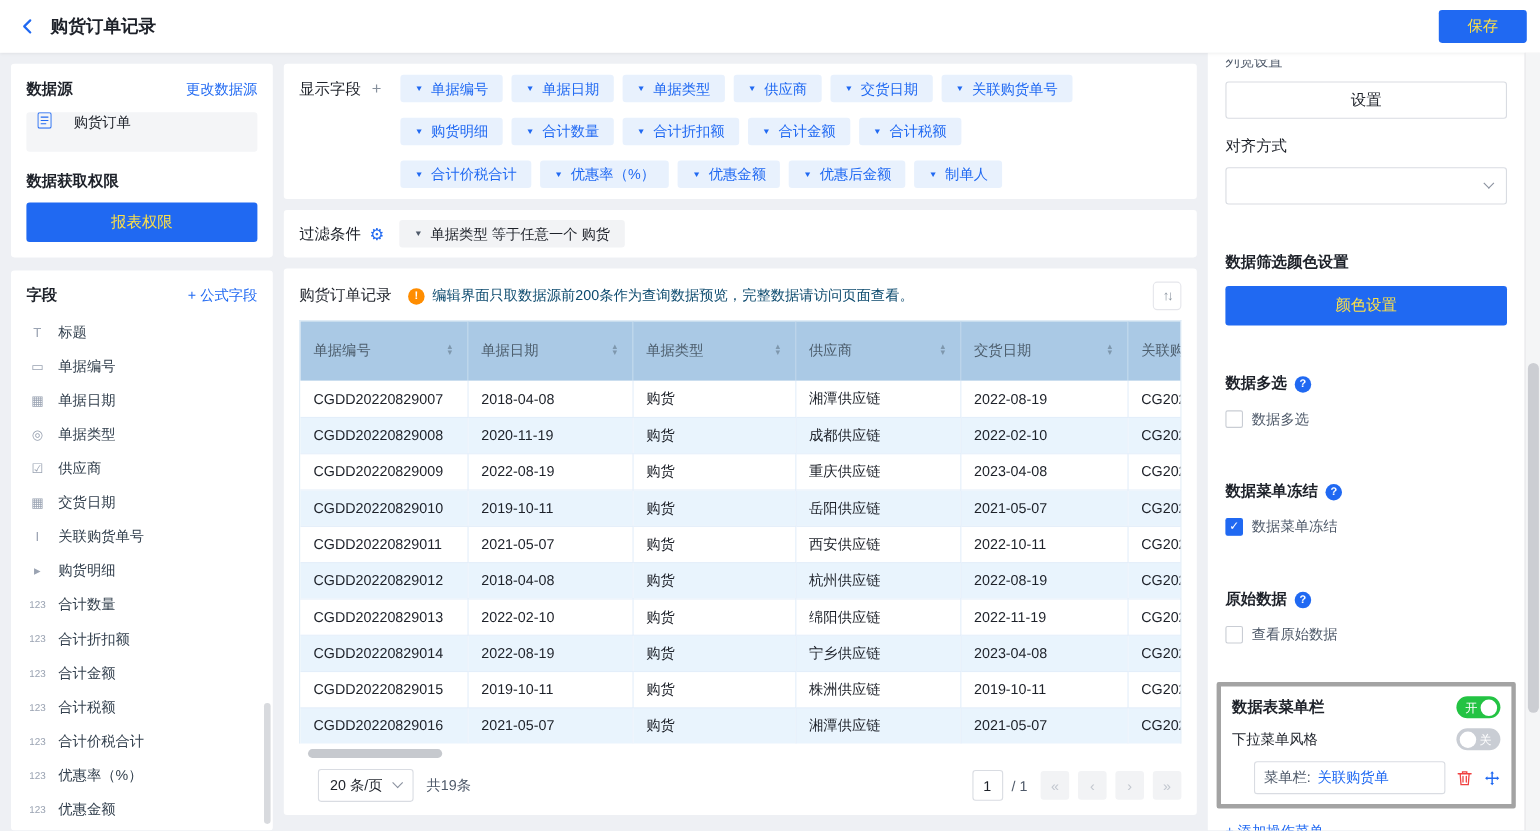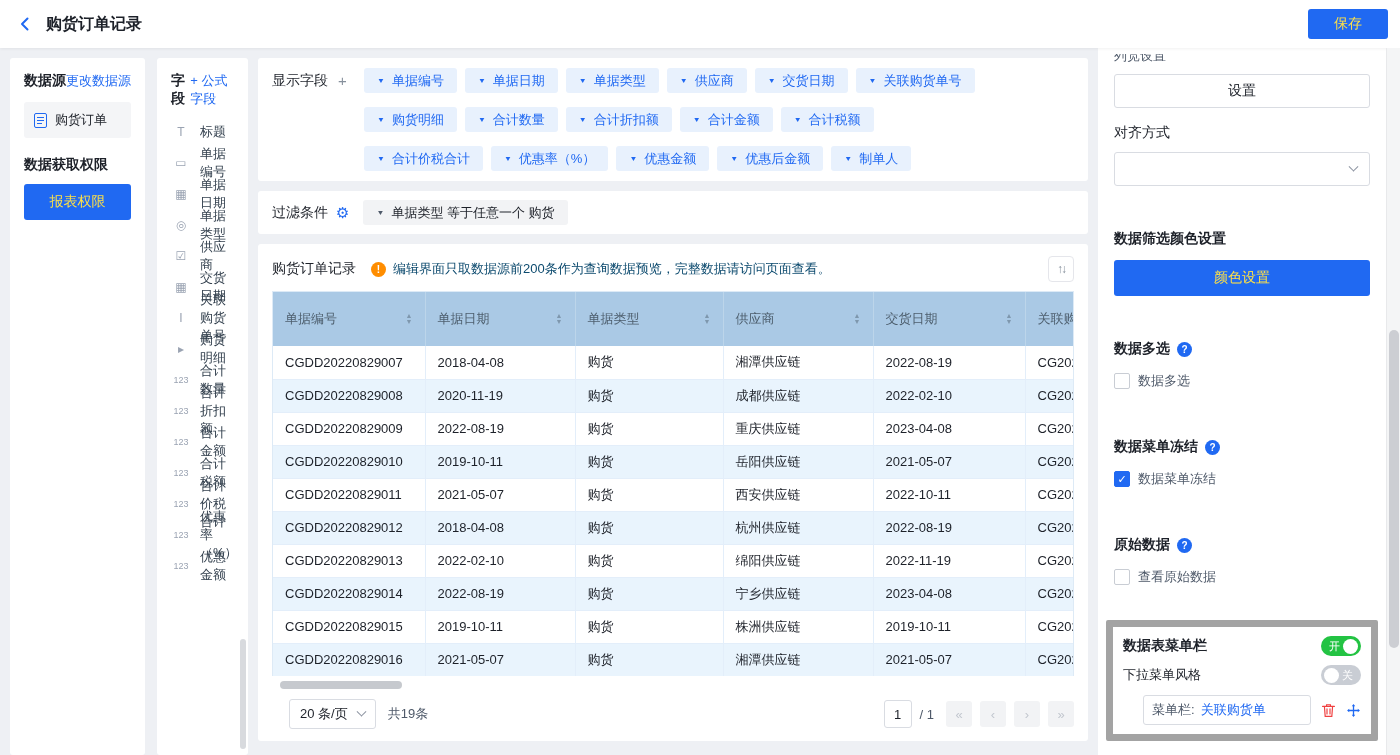--- a/index.html
+++ b/index.html
@@ -8,31 +8,31 @@
 
   
   .topbar { height:48px; background:#fff; display:flex; align-items:center; padding:0 16px; position:relative; z-index:5; box-shadow:0 1px 3px rgba(0,0,0,.06); }
   .back { display:inline-flex; align-items:center; cursor:pointer; margin-right:12px; }
   .page-title { font-size:16px; font-weight:700; color:#1d2129; }
   .btn-primary { background:#2069f2; color:#fde047; border:none; border-radius:3px; font-size:14px; cursor:pointer; font-family:inherit; }
   .save-btn { position:absolute; right:12px; top:9px; width:80px; height:30px; }
 
   
   .content { display:flex; gap:10px; padding:10px 14px 0 10px; height:707px; }
-  .col-left { width:238px; display:flex; flex-direction:row; gap:12px; flex:none; }
+  .col-left { width:238px; display:flex; flex-direction:column; gap:12px; flex:none; }
   .col-mid { flex:1; min-width:0; display:flex; flex-direction:column; gap:10px; }
   .col-right { width:288px; flex:none; background:#fff; margin-top:-10px; padding:6px 16px 20px 16px; position:relative; }
   .panel { background:#fff; border-radius:3px; }
 
   
   .panel-ds { padding:14px; }
   .panel-head { display:flex; align-items:center; justify-content:space-between; }
   .panel-title { font-size:14px; font-weight:700; color:#1d2129; }
   .link { font-size:13px; color:#2069f2; cursor:pointer; text-decoration:none; }
-  .ds-item { margin-top:12px; background:#f4f5f7; border-radius:3px; height:36px; display:flex; align-items:center; gap:8px; padding:0 10px; font-size:13px; cursor:pointer; }
+  .ds-item { margin-top:12px; background:#f4f5f7; border-radius:3px; height:36px; display:flex; align-items:flex-start; gap:20px; padding:0 10px; font-size:13px; cursor:pointer; }
   .mt18 { margin-top:18px; }
   .block-btn { display:block; width:100%; height:36px; margin-top:10px; font-size:14px; }
   .panel-fields { flex:1; padding:14px; overflow:hidden; position:relative; }
   .field-list { margin-top:8px; }
   .field-item { height:31px; display:flex; align-items:center; gap:9px; font-size:13px; color:#33404e; cursor:pointer; }
   .f-icon { width:20px; flex:none; color:#9aa3b2; font-size:12px; text-align:center; }
   .f-icon.num { font-size:9px; letter-spacing:0; }
   .left-scroll { position:absolute; right:2px; bottom:6px; width:6px; height:110px; background:#d8dade; border-radius:3px; }
 
   
@@ -88,21 +88,21 @@
   .r-label { margin-top:16px; font-size:14px; color:#1d2129; }
   .r-select { margin-top:10px; height:34px; border:1px solid #d9dce2; border-radius:3px; display:flex; align-items:center; justify-content:flex-end; padding:0 12px; cursor:pointer; }
   .sec-title { display:flex; align-items:center; gap:7px; font-size:14px; font-weight:700; color:#1d2129; }
   .mt44 { margin-top:44px; } .mt48 { margin-top:48px; }
   .help { width:15px; height:15px; flex:none; border-radius:50%; background:#2069f2; color:#fff; font-size:10px; display:inline-flex; align-items:center; justify-content:center; cursor:pointer; }
   .cb-row { margin-top:14px; display:flex; align-items:center; gap:8px; font-size:13px; color:#4e5969; cursor:pointer; }
   .cb { width:16px; height:16px; flex:none; border:1px solid #c9cdd4; border-radius:2px; background:#fff; display:flex; align-items:center; justify-content:center; }
   .cb .mark { display:none; }
   .cb.checked { background:#2069f2; border-color:#2069f2; }
   .cb.checked .mark { display:block; color:#fff; font-size:11px; line-height:1; }
-  .red-box { margin:34px -8px 0; border:7px solid #a3a3a3; border-radius:2px; padding:9px 10px; }
+  .red-box { margin:34px -8px 0; border:4px solid #a3a3a3; border-radius:2px; padding:9px 10px; }
   .rb-row { display:flex; align-items:center; justify-content:space-between; }
   .rb-title { font-size:14px; font-weight:700; color:#1d2129; }
   .rb-label { font-size:13px; color:#1d2129; }
   .rb-row + .rb-row { margin-top:9px; }
   .toggle { width:40px; height:20px; border-radius:10px; display:flex; align-items:center; padding:0 3px; gap:3px; cursor:pointer; font-size:11px; color:#fff; }
   .toggle .knob { width:15px; height:15px; border-radius:50%; background:#fff; flex:none; }
   .toggle.on { background:#23c343; justify-content:flex-end; }
   .toggle.off { background:#c9cdd4; justify-content:flex-start; }
   .menu-field-row { display:flex; align-items:center; gap:10px; margin-top:10px;padding-left:20px; }
   .menu-field { flex:1; height:30px; border:1px solid #d9dce2; border-radius:3px; display:flex; align-items:center; gap:6px; padding:0 8px; cursor:text; }

